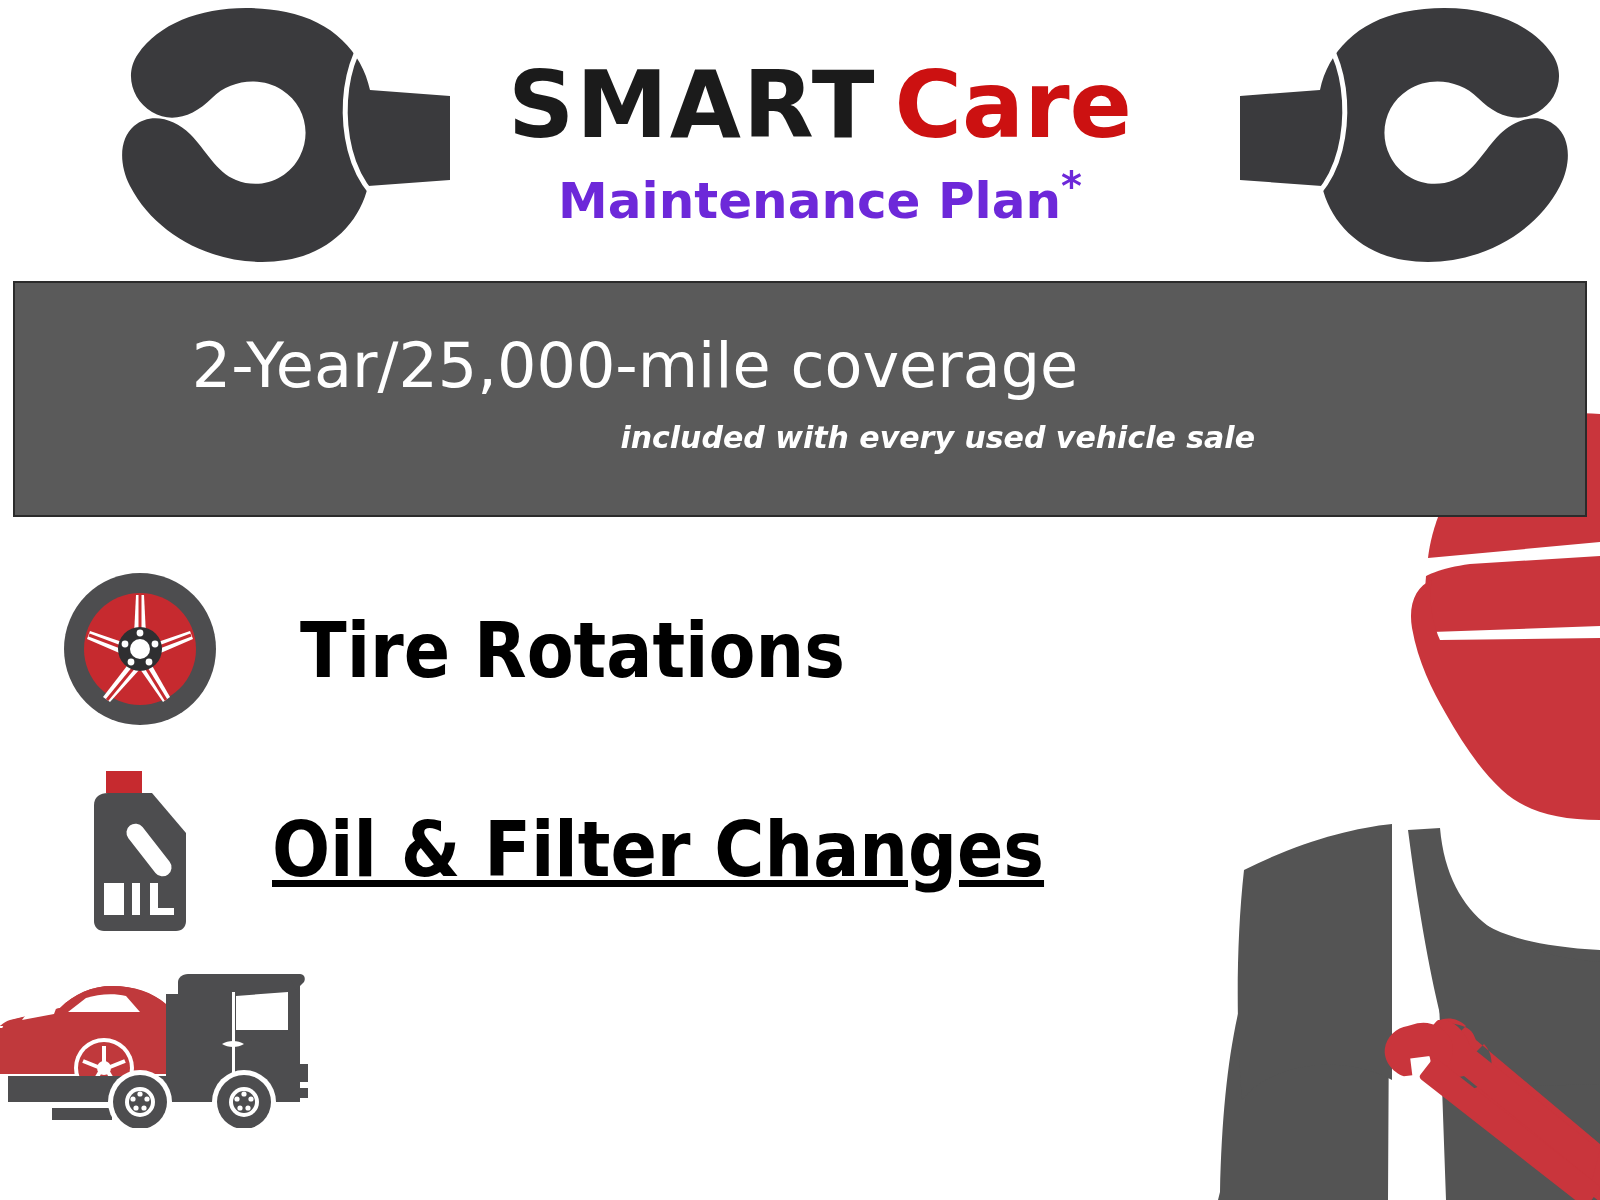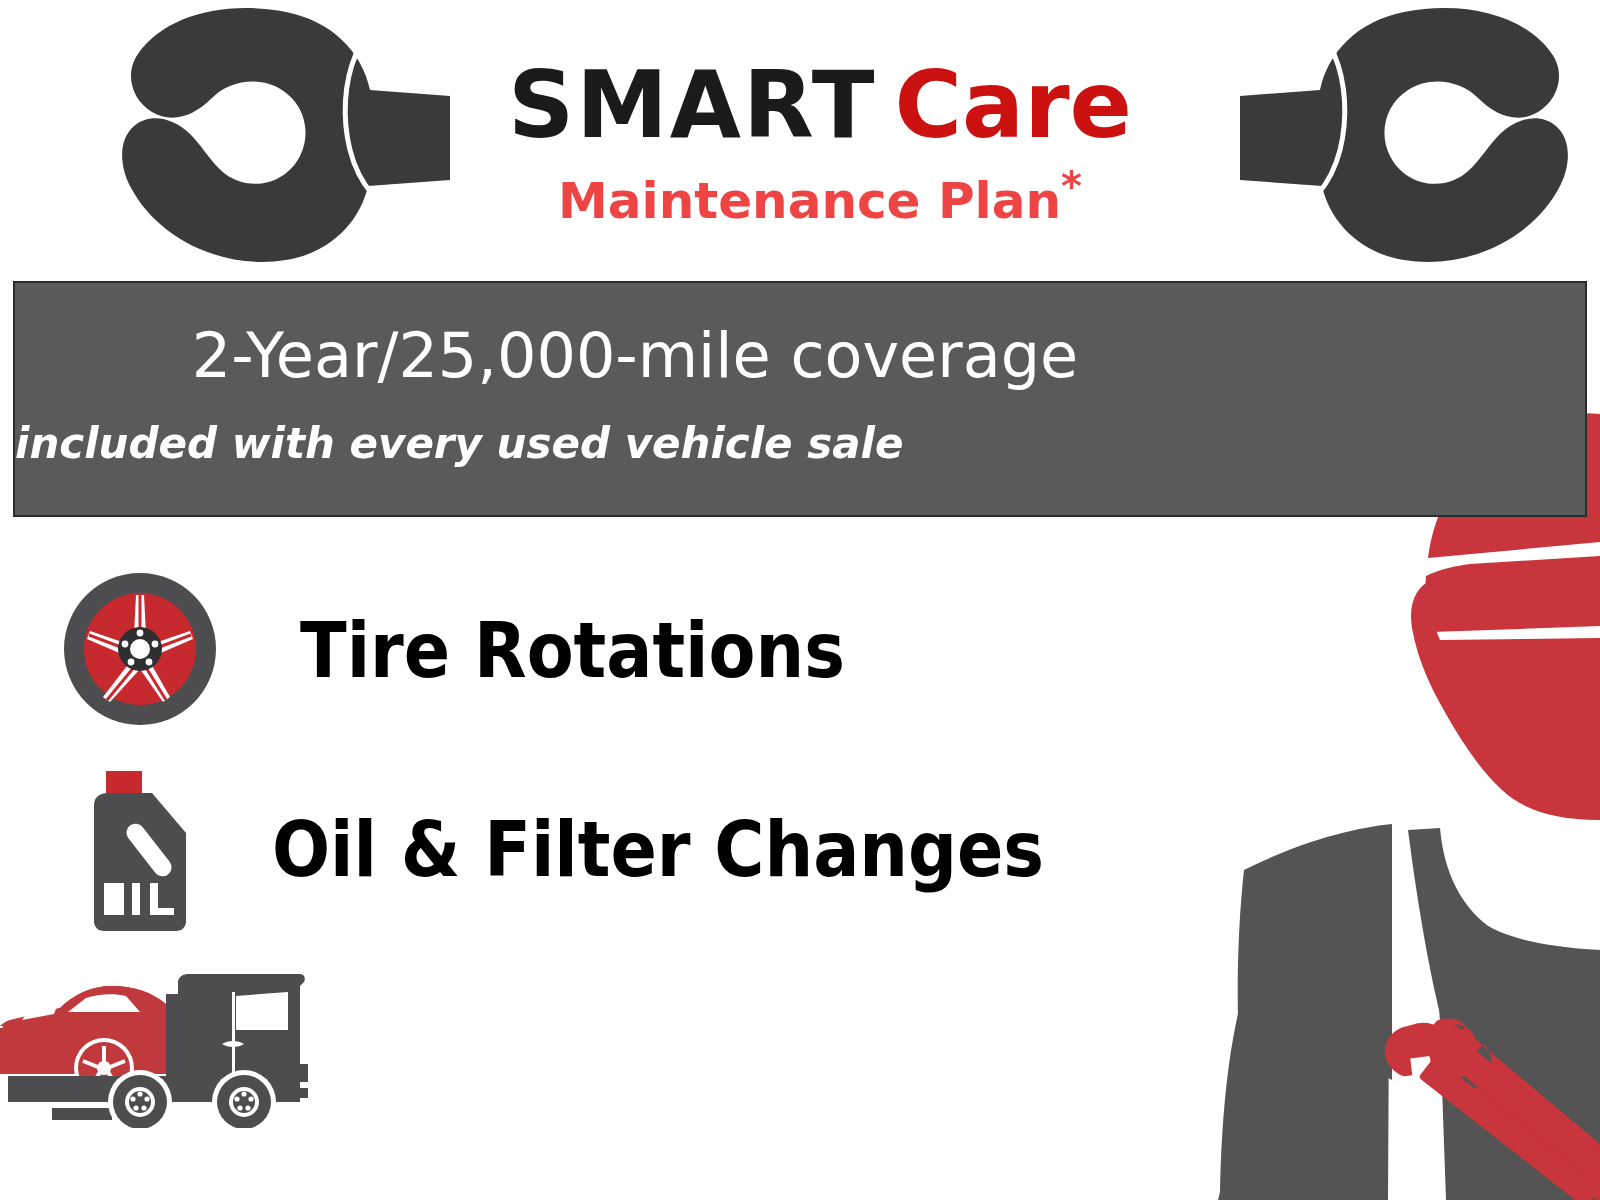--- a/index.html
+++ b/index.html
@@ -56,21 +56,21 @@
   }
   #logo-care {
     color: #cc1111;
     margin-left: 18px;
     letter-spacing: 0px;
   }
   #logo-subtitle {
     font-family: "DejaVu Sans", sans-serif;
     font-weight: bold;
     font-size: 50px;
-    color: #ef4444;
+    color: #6d28d9;
     margin-top: 14px;
     line-height: 1;
     white-space: nowrap;
   }
   #logo-subtitle .asterisk {
     font-size: 40px;
     vertical-align: super;
   }
 
   
@@ -81,40 +81,40 @@
     width: 1574px;
     height: 236px;
     background: #5a5a5a;
     border: 2px solid #2b2b2b;
     box-sizing: border-box;
     z-index: 5;
   }
   #banner-headline {
     position: absolute;
     left: 0;
-    top: 42px;
+    top: 52px;
     width: 1240px;
     text-align: center;
     font-family: "DejaVu Sans", sans-serif;
     font-weight: normal;
     font-size: 62px;
     color: #ffffff;
     line-height: 1;
     white-space: nowrap;
   }
   #banner-subline {
     position: absolute;
     left: 0;
     top: 140px;
     width: 1240px;
-    text-align: left;
+    text-align: right;
     font-family: "DejaVu Sans", sans-serif;
     font-weight: bold;
     font-style: italic;
-    font-size: 42px;
+    font-size: 30px;
     color: #ffffff;
     line-height: 1;
     white-space: nowrap;
   }
 
   
   #feature-list {
     position: absolute;
     left: 0;
     top: 540;
@@ -135,21 +135,21 @@
   }
   .feature-label {
     font-family: "DejaVu Sans Condensed", "DejaVu Sans", sans-serif;
     font-weight: bold;
     font-size: 76px;
     color: #000000;
     line-height: 1;
     white-space: nowrap;
   }
   #feature-row-0 .feature-label { margin-left: 80px; }
-  #feature-row-1 .feature-label { margin-left: 72px; }
+  #feature-row-1 .feature-label { margin-left: 72px; text-decoration: underline; }
   #feature-row-2 .feature-label { margin-left: 30px; }
 
   
   #mechanic-art {
     position: absolute;
     right: 0;
     top: 390px;
     width: 460px;
     height: 810px;
     z-index: 2;

